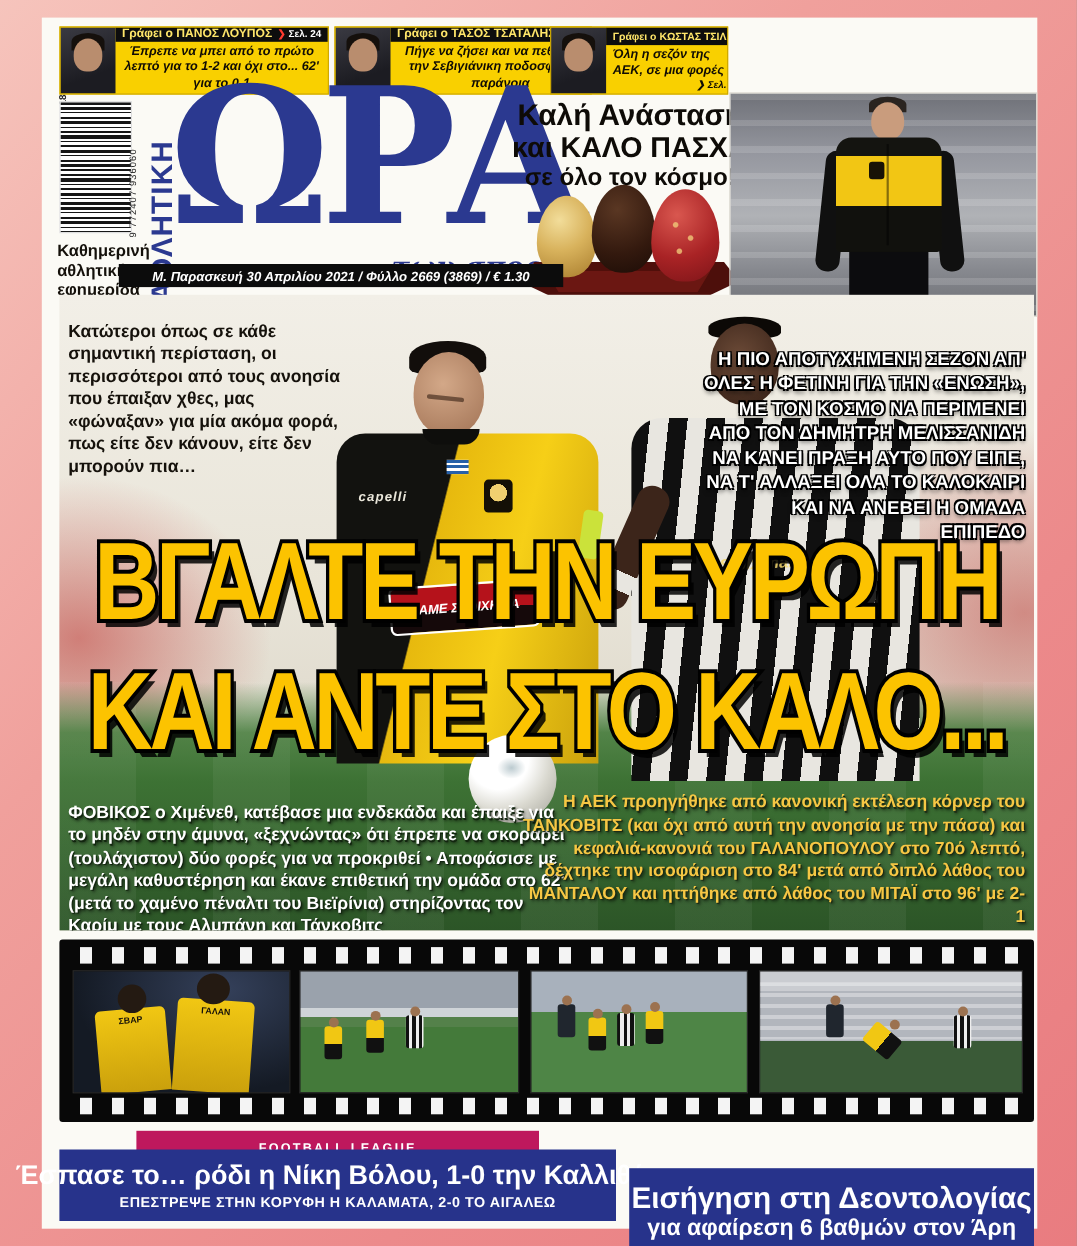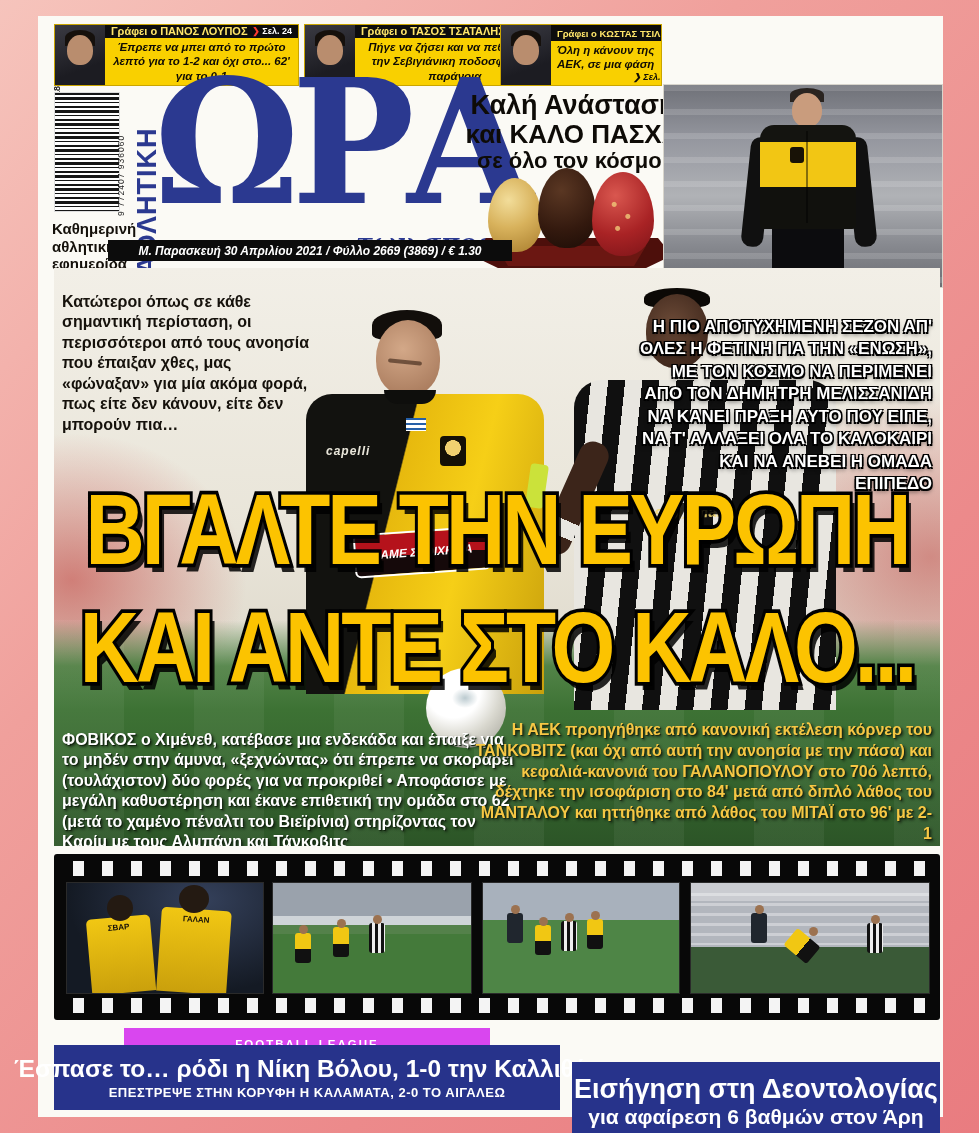--- a/index.html
+++ b/index.html
@@ -150,21 +150,21 @@
   #jh1{left:40px; top:12px; width:26px; height:26px;}
   #jh2{left:112px; top:2px; width:30px; height:28px;}
   .fig{position:absolute; width:16px; height:30px; border-radius:3px;}
   .fig-head{position:absolute; width:9px; height:9px; border-radius:50%; background:#9c7250;}
   .fig-yellow{background:linear-gradient(180deg,#f1c713 0 55%, #111 55% 100%);}
   .fig-stripe{background:repeating-linear-gradient(90deg,#111 0 3px,#eee 3px 6px);}
   .fig-dark{background:#20262e;}
 
   
   #bottom-left{left:16px; top:1012px; width:506px; height:82px;}
-  #bl-kicker{position:absolute; left:70px; top:0; width:366px; height:32px; background:#d946ef; color:#fff;
+  #bl-kicker{position:absolute; left:70px; top:0; width:366px; height:32px; background:#be185d; color:#fff;
     font-size:11.5px; font-weight:800; letter-spacing:2px; display:flex; align-items:center; justify-content:center;}
   #bl-body{position:absolute; left:0; top:17px; width:506px; height:65px; background:#27338b; color:#fff;
     display:flex; flex-direction:column; align-items:center; justify-content:center; gap:2px;}
   #bl-line1{font-size:24.5px; font-weight:800; white-space:nowrap;}
   #bl-line2{font-size:13px; font-weight:700; letter-spacing:.5px;text-align:right;}
   #bottom-right{left:534px; top:1012px; width:368px; height:78px; background:#27338b; color:#fff;
     display:flex; flex-direction:column; align-items:center; justify-content:center;margin-top:34px;}
   #br-line1{font-size:27px; font-weight:800; white-space:nowrap;}
   #br-line2{font-size:21px; font-weight:800; white-space:nowrap;}
 
@@ -207,21 +207,21 @@
     <div class="abs teaser-box" style="left:462px;width:160px;">
       <div class="tb-photo">
         <div class="tb-hair"></div>
         <div class="tb-face"></div>
       </div>
       <div class="tb-right">
         <div class="tb-bar" style="font-size:9.5px;">
           <span>Γράφει ο ΚΩΣΤΑΣ ΤΣΙΛΗΣ</span>
         </div>
         <div class="tb-text" style="text-align:left;">
-          <span>Όλη η κάνουν της ΑΕΚ, σε μια φάση</span>
+          <span>Όλη η σεζόν της ΑΕΚ, σε μια φορές</span>
           <span class="pgref" style="float:right;font-size:9px;"><span class="pgmark">❯</span> <span>Σελ. 24</span></span>
         </div>
       </div>
     </div>
 
     <div class="abs" id="barcode-corner">18</div>
     <div class="abs" id="barcode"></div>
     <div class="abs" id="barcode-num">9 772407 936060</div>
     <div class="abs preline" id="tagline">Καθημερινή
 αθλητική

